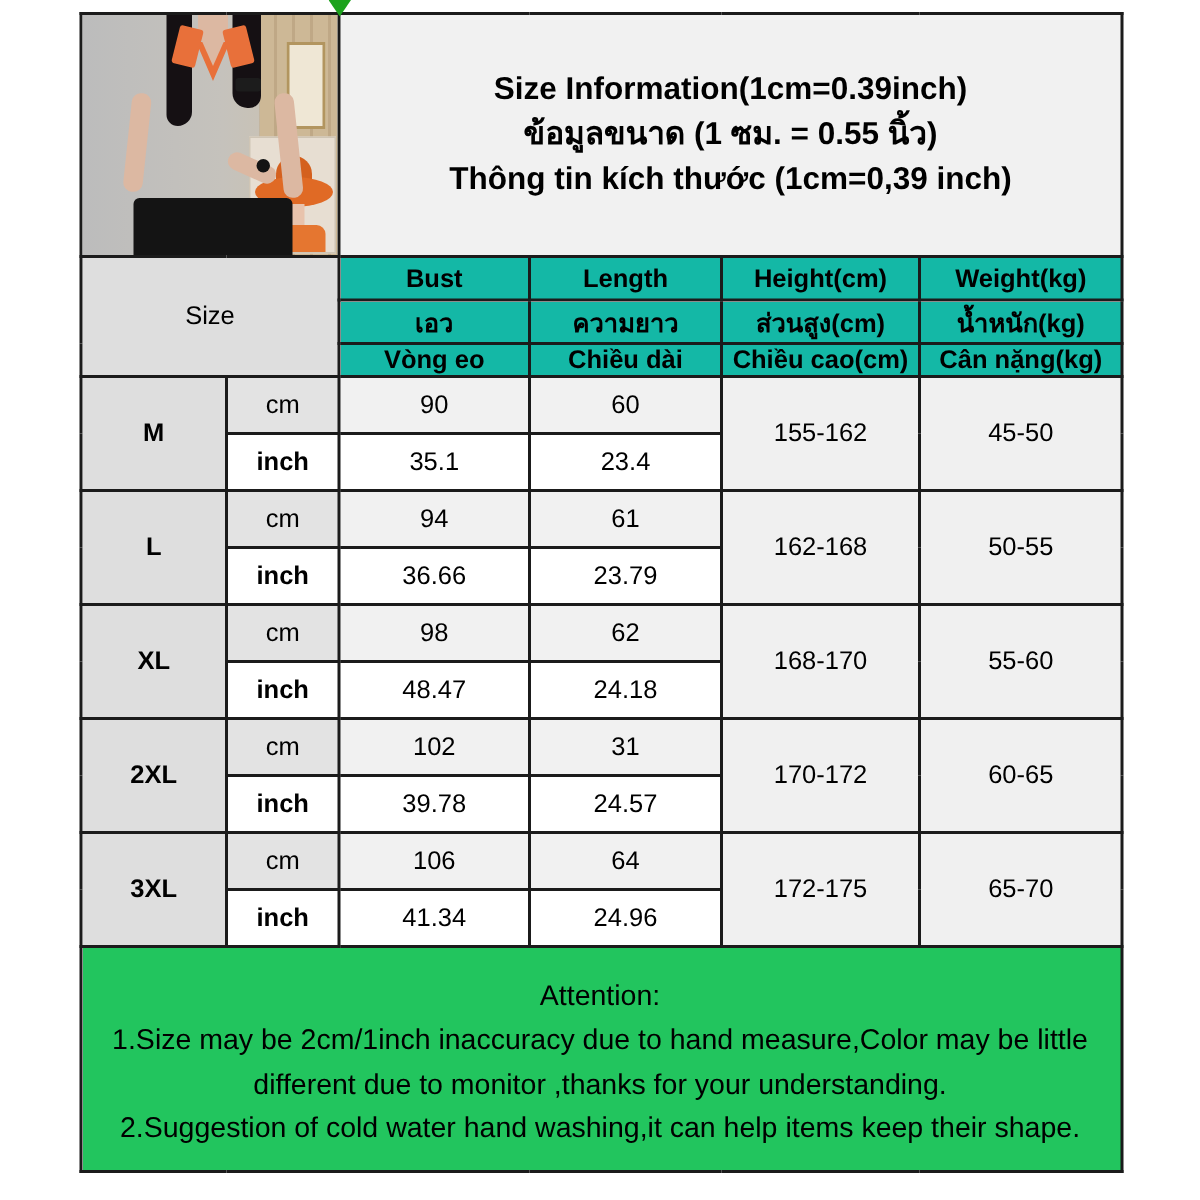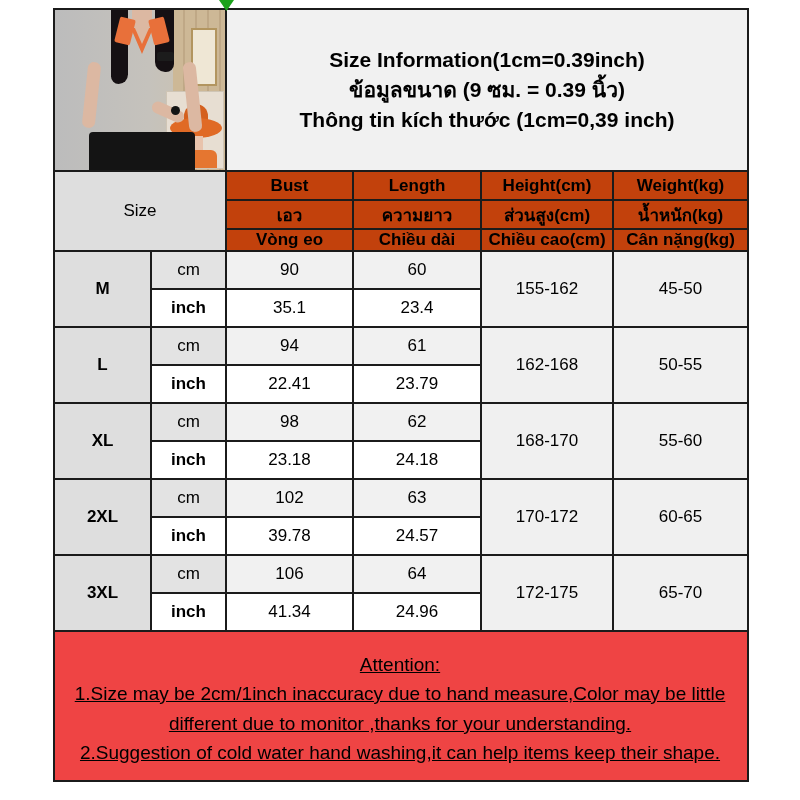--- a/index.html
+++ b/index.html
@@ -13,28 +13,28 @@
   }
   table.size-chart td, table.size-chart th {
     border:2px solid #1b1b1b; text-align:center; vertical-align:middle;
     font-size:17px; padding:0; overflow:hidden;
   }
 
   
   .cell-photo { background:#c2c2c2; padding:0; }
   .cell-title { background:#f1f1f1; }
   .cell-sizebig { background:#dedede; font-weight:normal; font-size:36px; }
-  th.hdr { background:#c2410c; font-weight:bold; }
+  th.hdr { background:#14b8a6; font-weight:bold; }
   .cell-sizeletter { background:#dedede; font-weight:bold; font-size:18px; }
   .cell-unit-cm { background:#e3e3e3; font-weight:normal; }
   .cell-unit-inch { background:#ffffff; font-weight:bold; }
   .cell-val-cm { background:#f1f1f1;margin-left:16px; }
   .cell-val-inch { background:#ffffff; }
   .cell-range { background:#f0f0f0; font-size:18px; }
-  .cell-attention { background:#ef4444; text-align:left; vertical-align:top;text-decoration:underline; }
+  .cell-attention { background:#22c55e; text-align:left; vertical-align:top; }
 
   .title-line { font-weight:bold; font-size:21px; line-height:30px; }
 
   .attention-body { padding:5px 8px 0 6px; font-size:19px; line-height:1.55; }
 
   
   .corner-marker {
     position:absolute; left:219px; top:0; width:15px; height:11px;
     background:#1ca21c; -webkit-clip-path:polygon(0 0,100% 0,50% 100%);
     clip-path:polygon(0 0,100% 0,50% 100%); z-index:5;
@@ -129,21 +129,21 @@
           <div class="collar-left"></div>
           <div class="collar-right"></div>
           <div class="chest-label"></div>
           <div class="forearm"></div>
           <div class="watch"></div>
           <div class="skirt"></div>
         </div>
       </td>
       <td colspan="4" class="cell-title">
         <div class="title-line">Size Information(1cm=0.39inch)</div>
-        <div class="title-line">ข้อมูลขนาด (9 ซม. = 0.39 นิ้ว)</div>
+        <div class="title-line">ข้อมูลขนาด (1 ซม. = 0.55 นิ้ว)</div>
         <div class="title-line">Thông tin kích thước (1cm=0,39 inch)</div>
       </td>
     </tr>
 
     <tr style="height:29px">
       <td colspan="2" rowspan="3" class="cell-sizebig">Size</td>
       <th class="hdr">Bust</th>
       <th class="hdr">Length</th>
       <th class="hdr">Height(cm)</th>
       <th class="hdr">Weight(kg)</th>
@@ -178,43 +178,43 @@
     <tr style="height:38px">
       <td rowspan="2" class="cell-sizeletter">L</td>
       <td class="cell-unit-cm">cm</td>
       <td class="cell-val-cm">94</td>
       <td class="cell-val-cm">61</td>
       <td rowspan="2" class="cell-range">162-168</td>
       <td rowspan="2" class="cell-range">50-55</td>
     </tr>
     <tr style="height:38px">
       <td class="cell-unit-inch">inch</td>
-      <td class="cell-val-inch">22.41</td>
+      <td class="cell-val-inch">36.66</td>
       <td class="cell-val-inch">23.79</td>
     </tr>
 
     <tr style="height:38px">
       <td rowspan="2" class="cell-sizeletter">XL</td>
       <td class="cell-unit-cm">cm</td>
       <td class="cell-val-cm">98</td>
       <td class="cell-val-cm">62</td>
       <td rowspan="2" class="cell-range">168-170</td>
       <td rowspan="2" class="cell-range">55-60</td>
     </tr>
     <tr style="height:38px">
       <td class="cell-unit-inch">inch</td>
-      <td class="cell-val-inch">23.18</td>
+      <td class="cell-val-inch">48.47</td>
       <td class="cell-val-inch">24.18</td>
     </tr>
 
     <tr style="height:38px">
       <td rowspan="2" class="cell-sizeletter">2XL</td>
       <td class="cell-unit-cm">cm</td>
       <td class="cell-val-cm">102</td>
-      <td class="cell-val-cm">63</td>
+      <td class="cell-val-cm">31</td>
       <td rowspan="2" class="cell-range">170-172</td>
       <td rowspan="2" class="cell-range">60-65</td>
     </tr>
     <tr style="height:38px">
       <td class="cell-unit-inch">inch</td>
       <td class="cell-val-inch">39.78</td>
       <td class="cell-val-inch">24.57</td>
     </tr>
 
     <tr style="height:38px">

